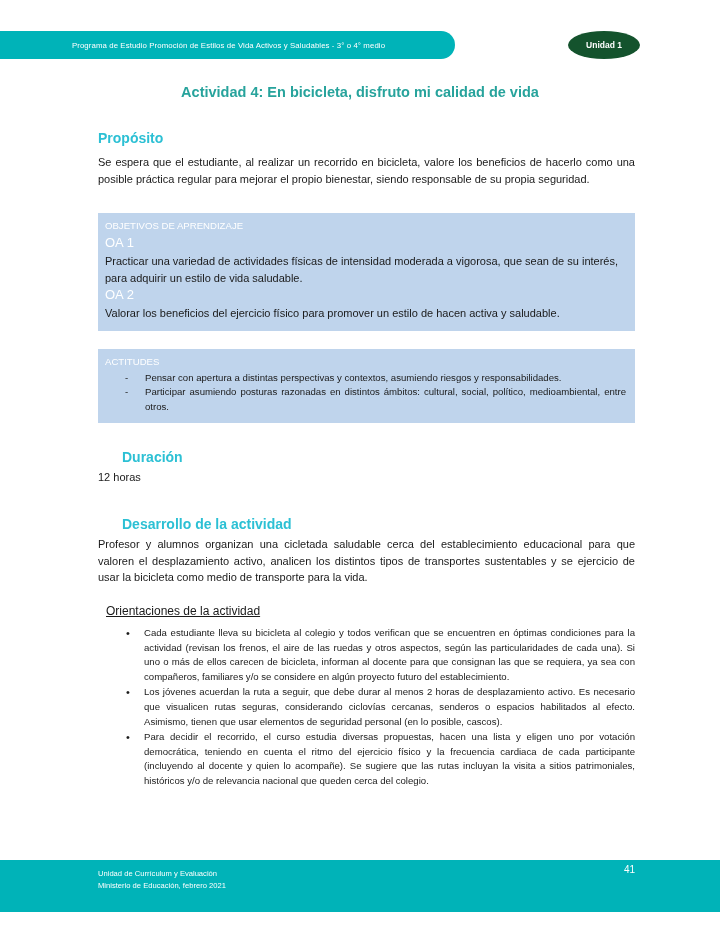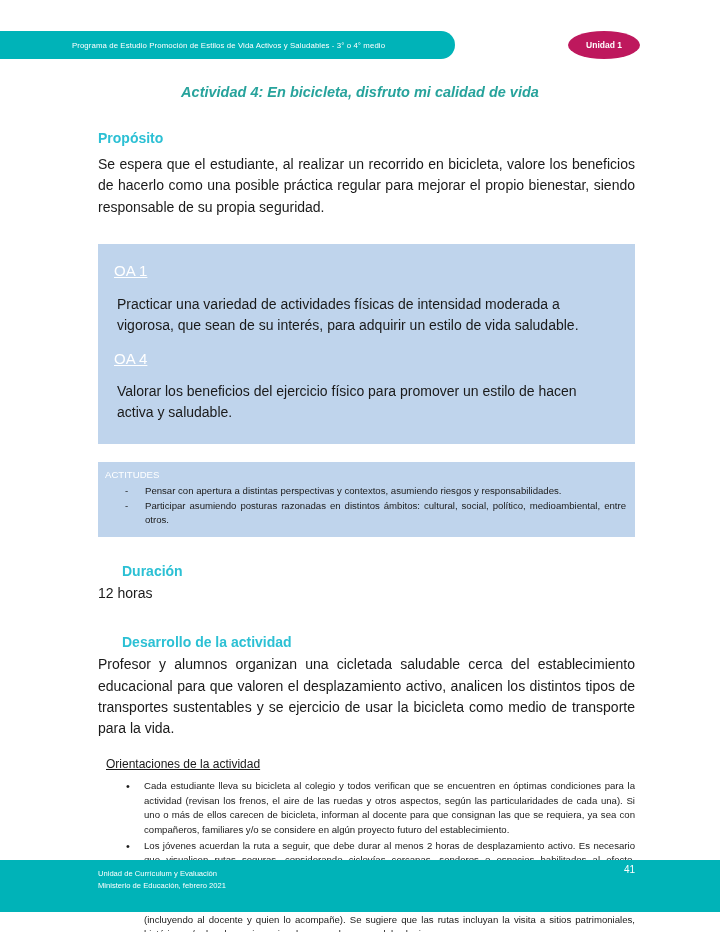--- a/index.html
+++ b/index.html
@@ -50,21 +50,21 @@
     letter-spacing: 0.1px;
     white-space: nowrap;
     padding-left: 12px;
   }
   .unit-badge {
     position: absolute;
     left: 568px;
     top: 0px;
     width: 72px;
     height: 28px;
-    background: #be185d;
+    background: #14532d;
     border-radius: 50%;
     display: flex;
     align-items: center;
     justify-content: center;
   }
   .unit-badge-text {
     color: #ffffff;
     font-size: 8.5px;
     font-weight: bold;
     white-space: nowrap;
@@ -73,41 +73,40 @@
   
   .activity-title {
     position: absolute;
     top: 84px;
     left: 0;
     width: 720px;
     text-align: center;
     color: #27a39c;
     font-size: 14.5px;
     font-weight: bold;
-    font-style: italic;
   }
 
   
   .content {
     position: absolute;
     left: 98px;
     top: 130px;
     width: 537px;
   }
 
   .sec-heading {
     color: #2cc0d4;
     font-size: 14px;
     font-weight: bold;
     margin: 0 0 8px 0;
   }
   .sec-heading.tight { margin-bottom: 4px; padding-left: 24px; }
 
   .body-text {
-    font-size: 14px;
+    font-size: 11px;
     line-height: 1.52;
     text-align: justify;
     margin: 0;
     color: #1a1a1a;
   }
 
   .spacer-18 { height: 18px; }
   .spacer-26 { height: 26px; }
   .spacer-30 { height: 30px; }
 
@@ -119,29 +118,28 @@
     width: 537px;
   }
   .box-title {
     color: #ffffff;
     font-size: 9.6px;
     margin: 0 0 1px 0;
     line-height: 1.35;
   }
   .box-sub {
     color: #ffffff;
-    font-size: 15px;
-    margin: 9px;
+    font-size: 13px;
+    margin: 0;
     line-height: 1.45;
-    text-decoration: underline;
   }
   .box-text {
-    font-size: 14px;
+    font-size: 11px;
     line-height: 1.5;
-    margin: 12px;
+    margin: 0;
     color: #1a1a1a;
   }
 
   .dash-list {
     list-style: none;
     margin: 2px 0 0 0;
     padding: 0;
   }
   .dash-item {
     position: relative;
@@ -234,23 +232,24 @@
   <div class="content">
 
     <div>
       <p class="sec-heading">Propósito</p>
       <p class="body-text">Se espera que el estudiante, al realizar un recorrido en bicicleta, valore los beneficios de hacerlo como una posible práctica regular para mejorar el propio bienestar, siendo responsable de su propia seguridad.</p>
     </div>
 
     <div class="spacer-26"></div>
 
     <div class="blue-box">
+      <p class="box-title">OBJETIVOS DE APRENDIZAJE</p>
       <p class="box-sub">OA 1</p>
       <p class="box-text">Practicar una variedad de actividades físicas de intensidad moderada a vigorosa, que sean de su interés, para adquirir un estilo de vida saludable.</p>
-      <p class="box-sub">OA 4</p>
+      <p class="box-sub">OA 2</p>
       <p class="box-text">Valorar los beneficios del ejercicio físico para promover un estilo de hacen activa y saludable.</p>
     </div>
 
     <div class="spacer-18"></div>
 
     <div class="blue-box">
       <p class="box-title">ACTITUDES</p>
       <ul class="dash-list">
         <li class="dash-item">
           <span class="dash-mark">-</span>

